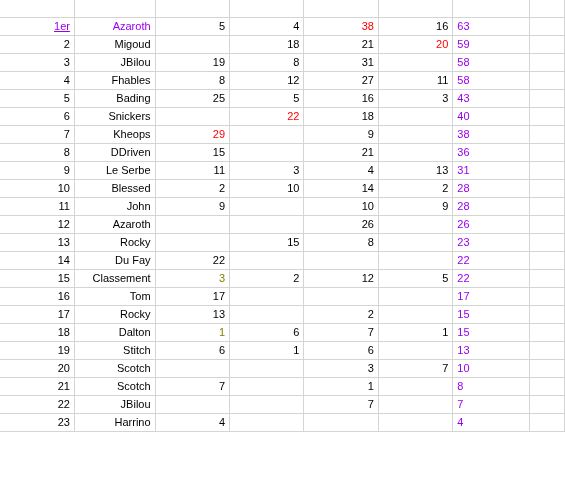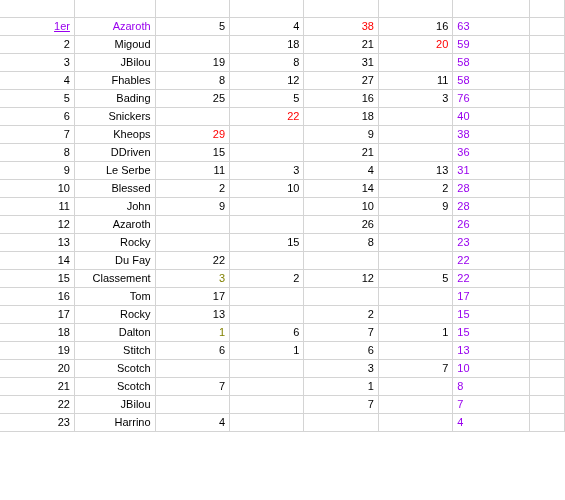--- a/index.html
+++ b/index.html
@@ -141,21 +141,21 @@
         <td class="total">58</td>
         <td class="pad"></td>
       </tr>
       <tr>
         <td class="rank">5</td>
         <td class="name">Bading</td>
         <td class="num">25</td>
         <td class="num">5</td>
         <td class="num">16</td>
         <td class="num">3</td>
-        <td class="total">76</td>
+        <td class="total">43</td>
         <td class="pad"></td>
       </tr>
       <tr>
         <td class="rank">6</td>
         <td class="name">Snickers</td>
         <td class="num"></td>
         <td class="num hi">22</td>
         <td class="num">18</td>
         <td class="num"></td>
         <td class="total">40</td>

